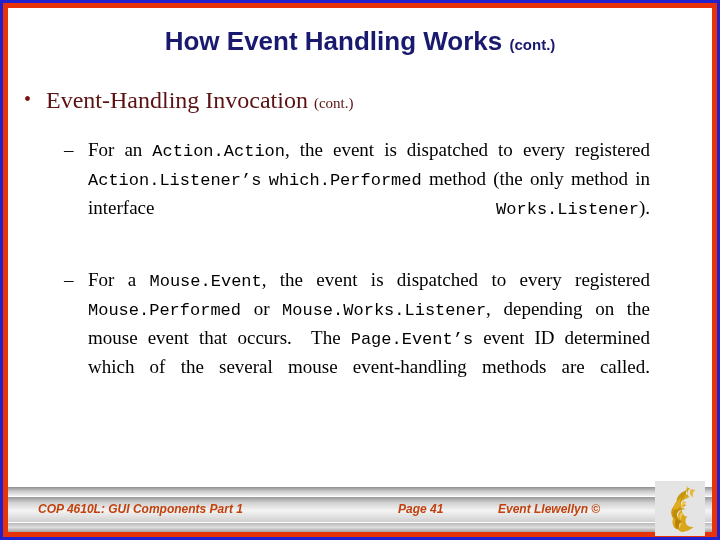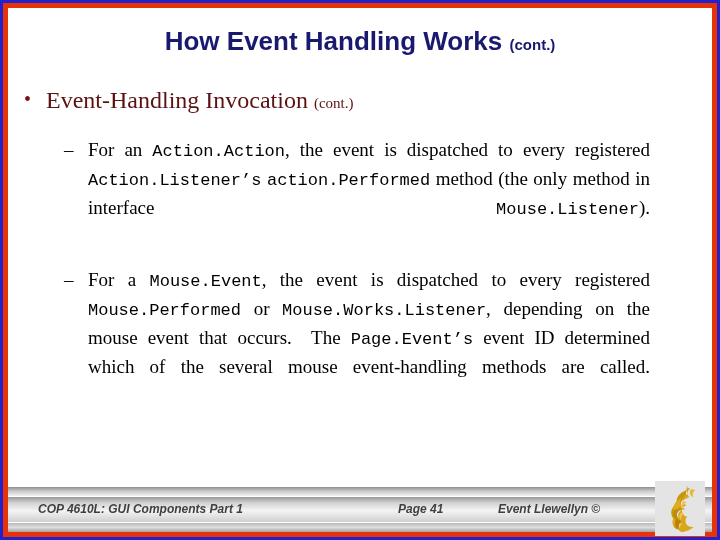--- a/index.html
+++ b/index.html
@@ -149,21 +149,21 @@
   }
   .footer-text {
     position: absolute;
     top: 10px;
     height: 25px;
     line-height: 25px;
     font-family: "Liberation Sans", sans-serif;
     font-style: italic;
     font-weight: bold;
     font-size: 12px;
-    color: #404040;
+    color: #c2410c;
     white-space: nowrap;
   }
   #f-course { left: 30px; }
   #f-page   { left: 382px; margin-left: 8px; }
   #f-author { left: 490px; }
 
   
   .logo-box {
     position: absolute;
     left: 655px;
@@ -187,21 +187,21 @@
   <div class="title">
     <span>How Event Handling Works</span><span>&nbsp;</span><span class="cont">(cont.)</span>
   </div>
 
   <div class="lvl1">
     <span class="dot">•</span><span>Event-Handling Invocation</span><span>&nbsp;</span><span class="cont">(cont.)</span>
   </div>
 
   <div class="lvl2" id="para1">
     <span class="dash">–</span>
-    <span class="body">For an <code class="mono">Action.Action</code>, the event is dispatched to every registered <code class="mono">Action.Listener’s</code> <code class="mono">action.Performed</code> method (the only method in interface <code class="mono">Mouse.Listener</code>).</span>
+    <span class="body">For an <code class="mono">Action.Action</code>, the event is dispatched to every registered <code class="mono">Action.Listener’s</code> <code class="mono">which.Performed</code> method (the only method in interface <code class="mono">Works.Listener</code>).</span>
   </div>
 
   <div class="lvl2" id="para2">
     <span class="dash">–</span>
     <span class="body">For a <code class="mono">Mouse.Event</code>, the event is dispatched to every registered <code class="mono">Mouse.Performed</code> or <code class="mono">Mouse.Works.Listener</code>, depending on the mouse event that occurs.  The <code class="mono">Page.Event’s</code> event ID determined which of the several mouse event-handling methods are called.</span>
   </div>
 
   <div class="footer-wrap">
     <div class="bar-thin-top"></div>
     <div class="bar-main"></div>

